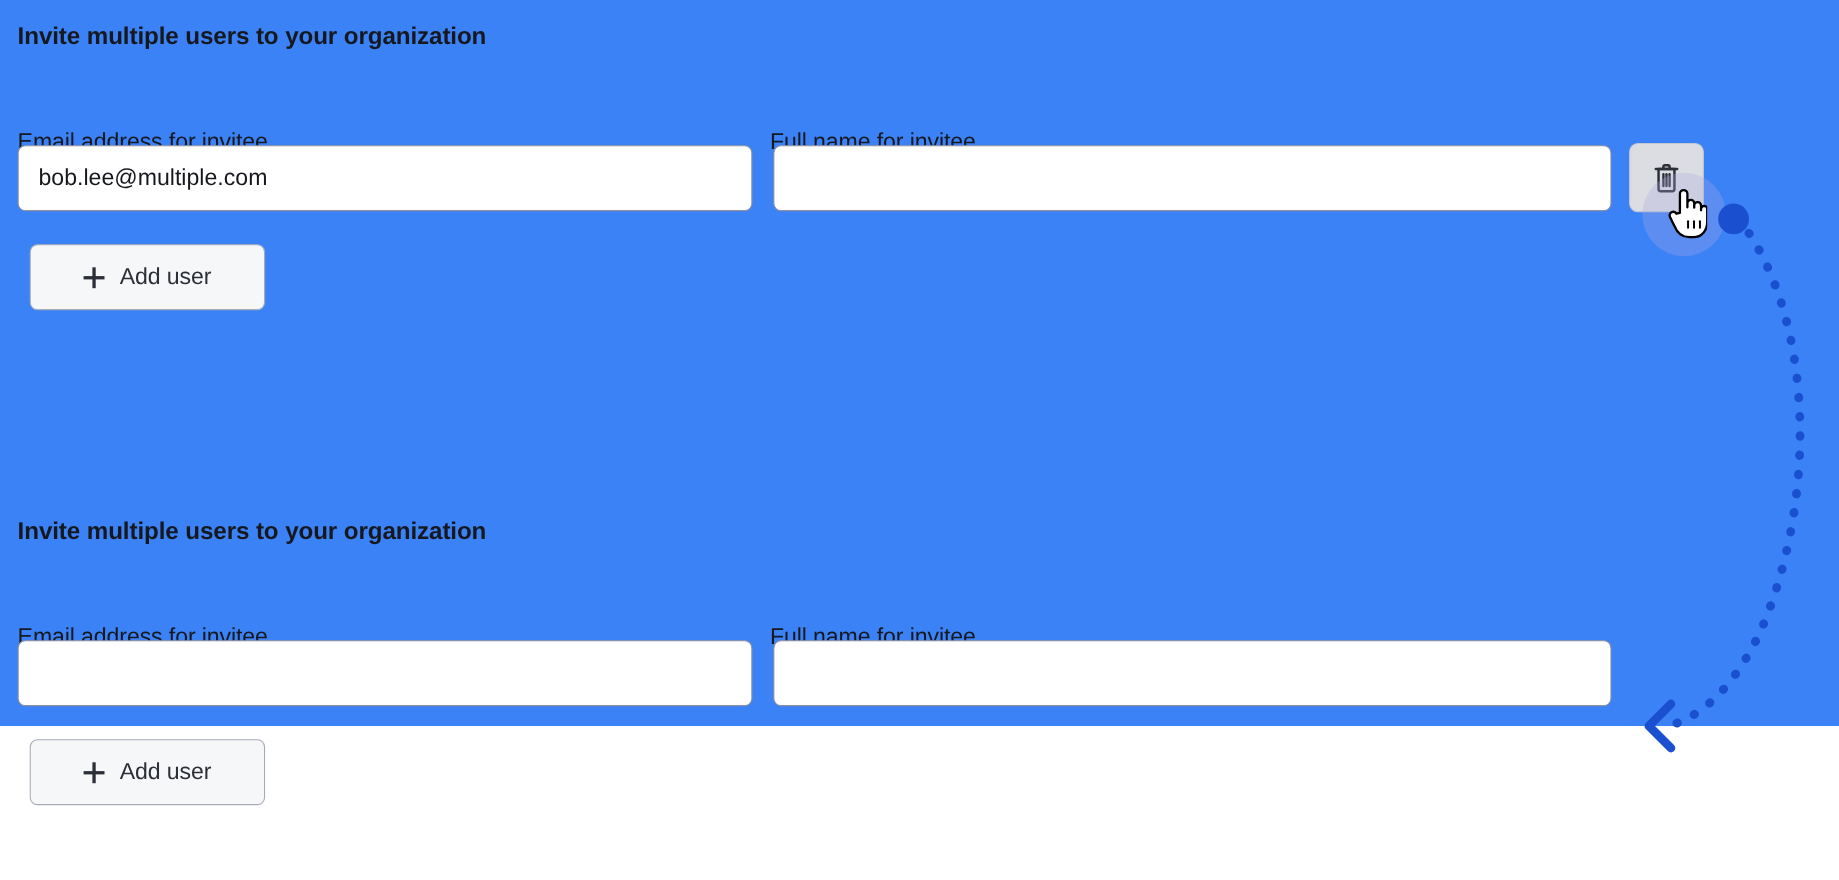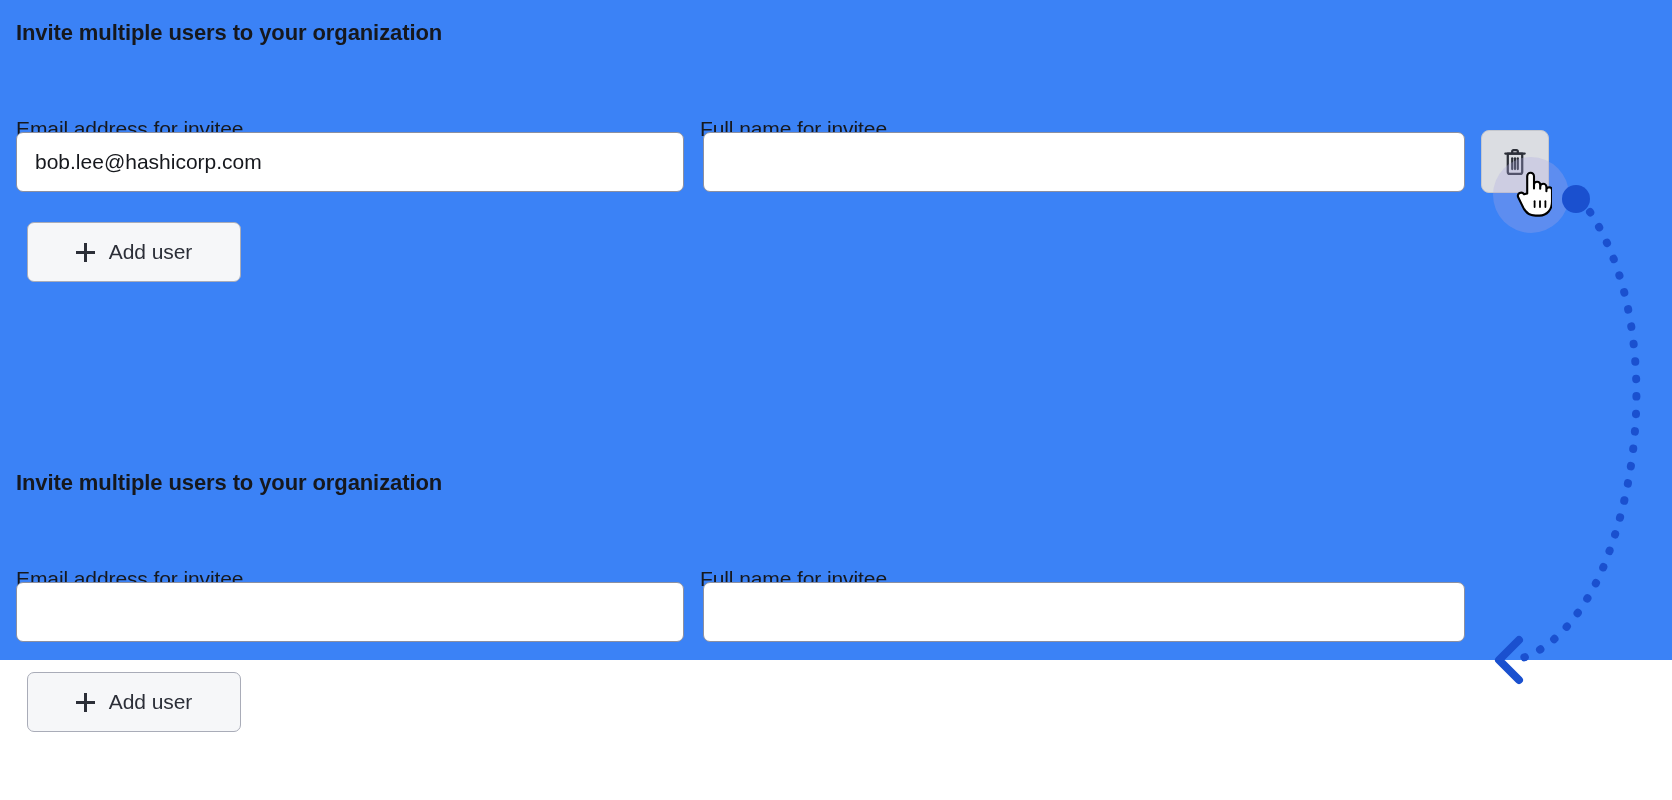--- a/index.html
+++ b/index.html
@@ -160,21 +160,21 @@
 <div id="page">
 
   <div class="form-section" id="section-top">
 
     <div class="section-heading">Invite multiple users to your organization</div>
 
     <div class="field-label label-email">Email address for invitee</div>
 
     <div class="field-label label-name">Full name for invitee</div>
 
-    <div class="text-input input-email input-value">bob.lee@hashicorp.com</div>
+    <div class="text-input input-email input-value">bob.lee@multiple.com</div>
 
     <div class="text-input input-name input-empty"></div>
 
     <div class="add-user-button">
       <span class="plus-icon"></span>
       <span class="add-user-label">Add user</span>
     </div>
 
     <div class="delete-button">
       <svg class="trash-icon" viewBox="0 0 24 26">

